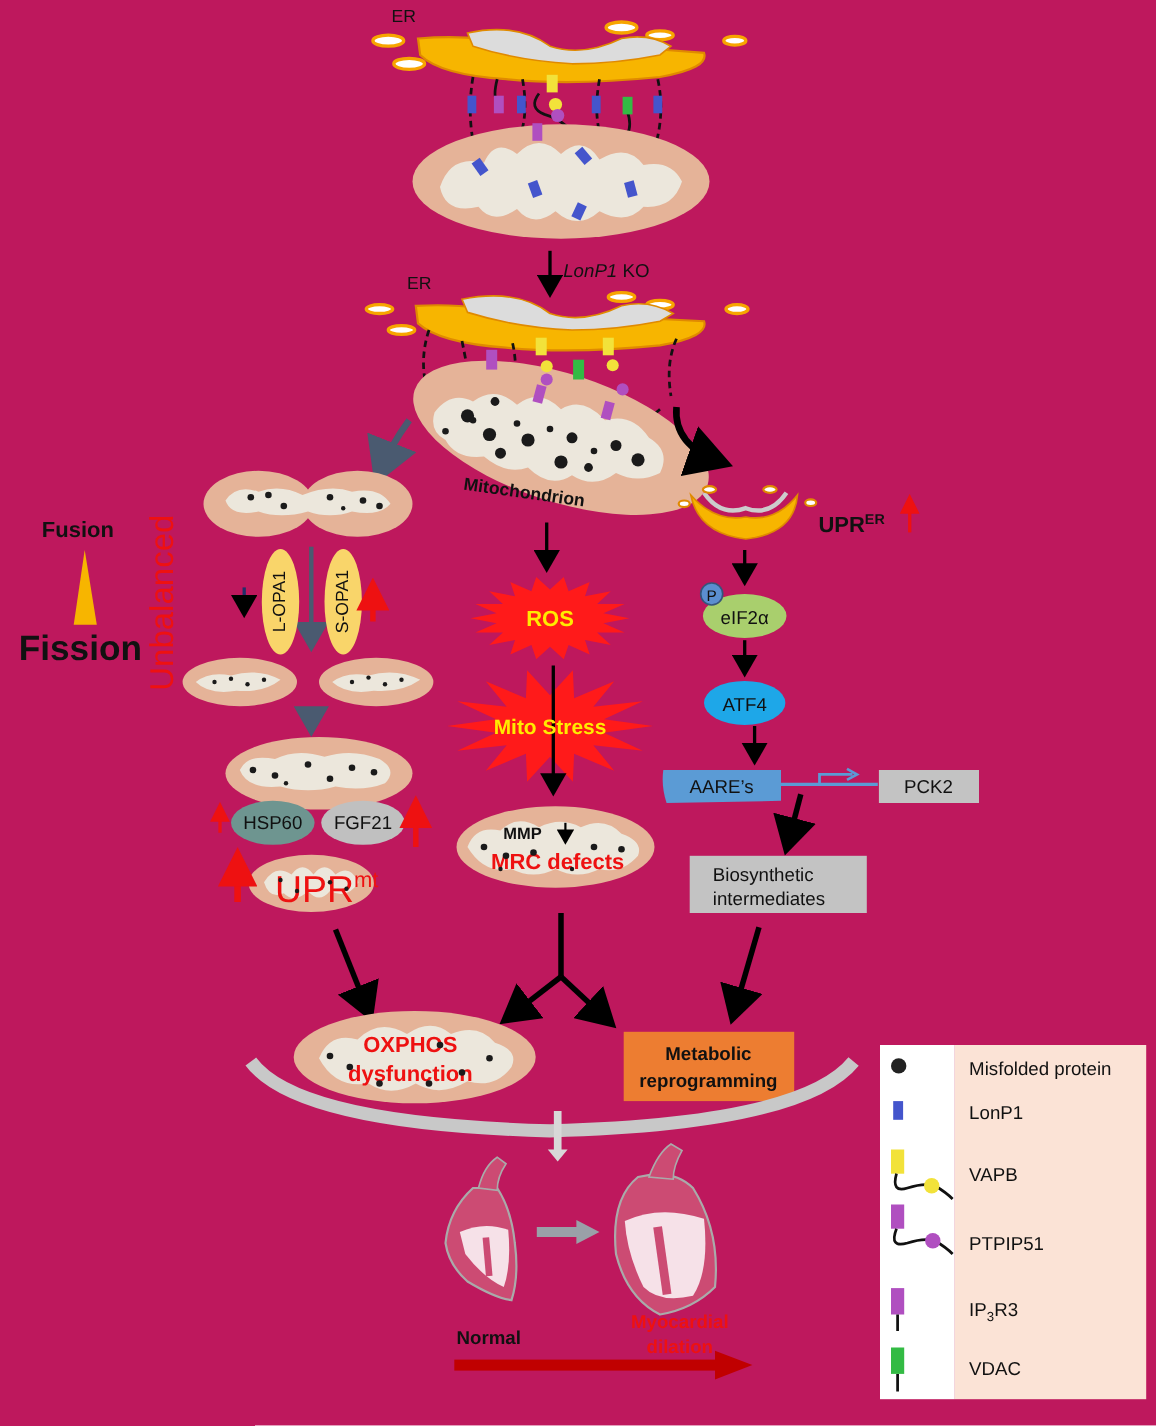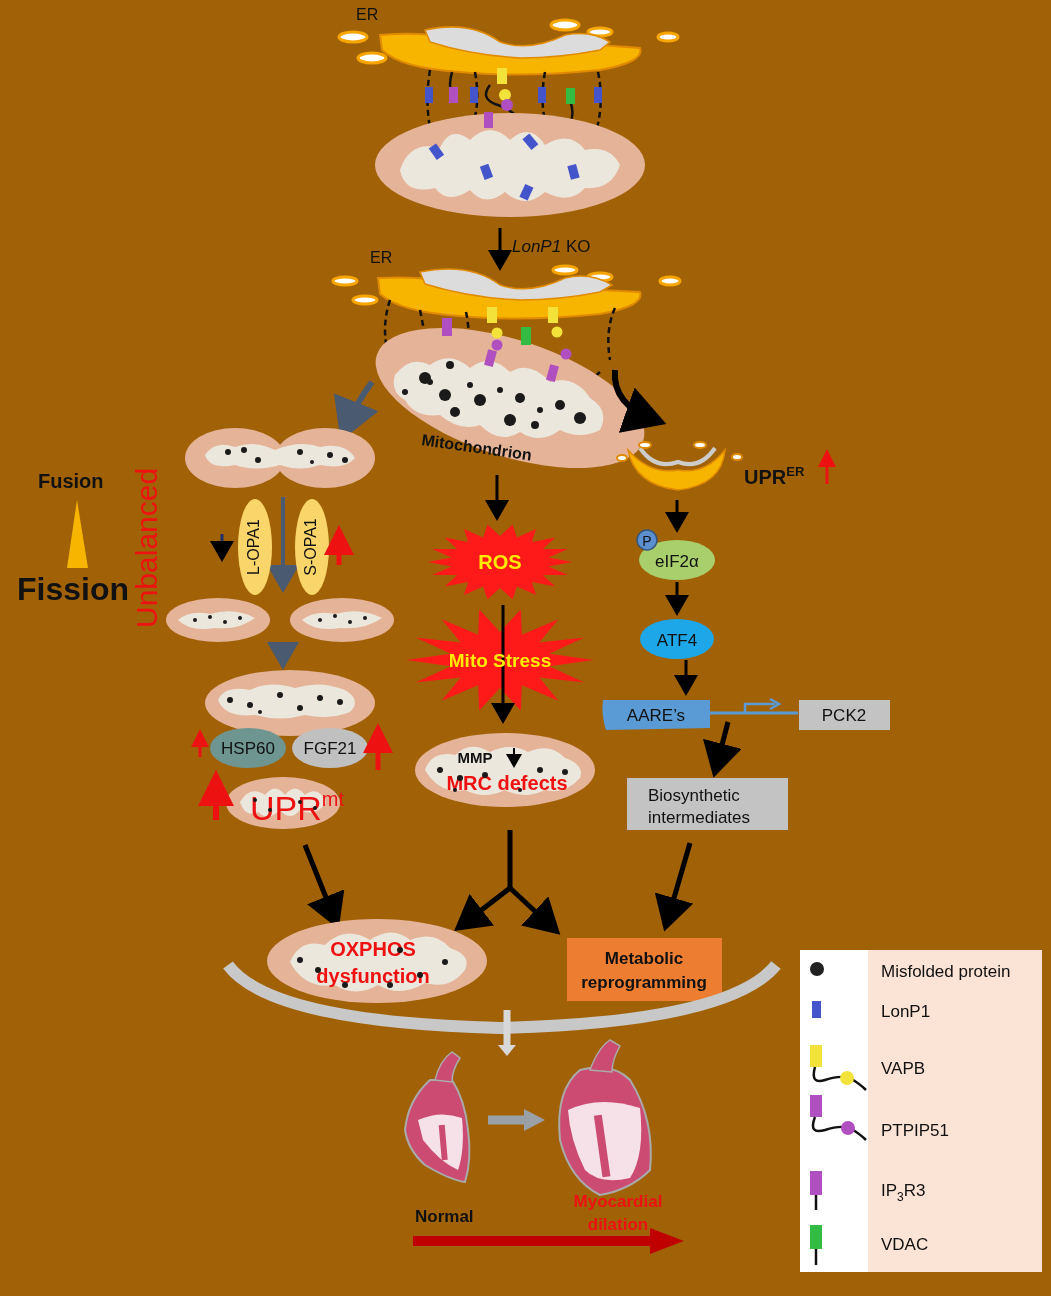--- a/index.html
+++ b/index.html
@@ -1,16 +1,16 @@
 <!DOCTYPE html>
 <html><head>
 <meta charset="utf-8">
 <style>
   html, body { margin: 0; padding: 0; background: #ffffff; }
-  #canvas { position: relative; width: 1051px; height: 1296px; overflow: hidden; background: #a16207;
+  #canvas { position: relative; width: 1051px; height: 1296px; overflow: hidden; background: #be185d;
     font-family: "Liberation Sans", sans-serif; }
   svg#diagram { position: absolute; left: 0; top: 0; }
   .lbl { font-family: "Liberation Sans", sans-serif; }
 </style>
 </head>
 <body>
 
 <div id="canvas">
 <svg id="diagram" width="1051" height="1296" viewBox="0 0 1051 1296" xmlns="http://www.w3.org/2000/svg">
   <defs>

